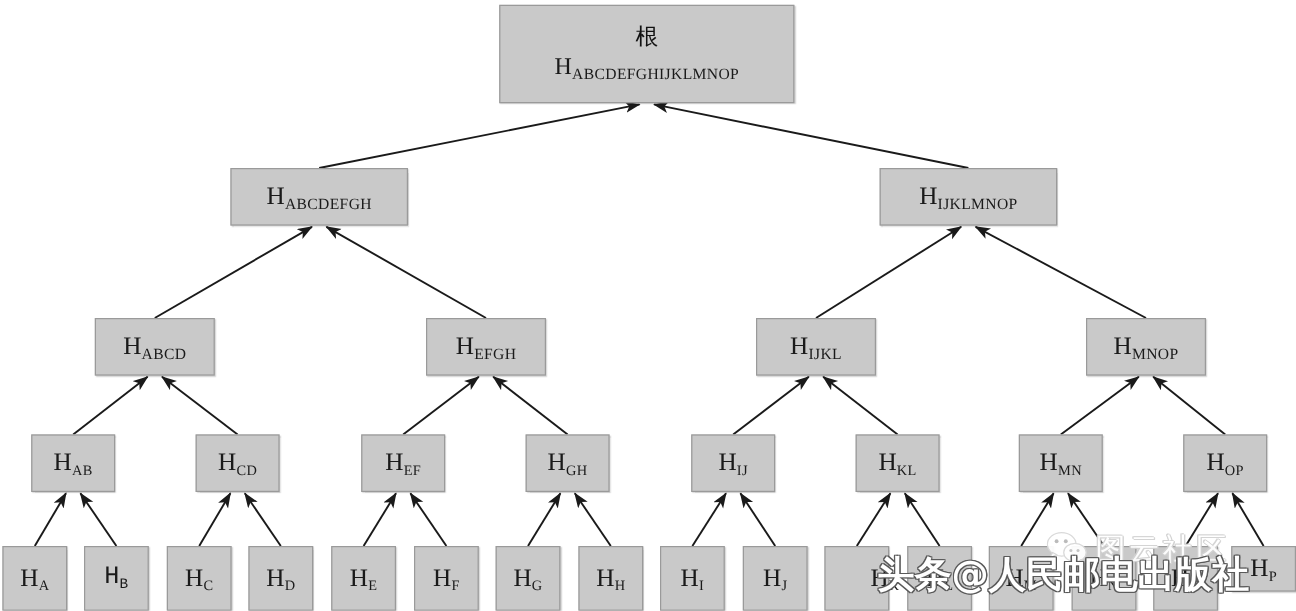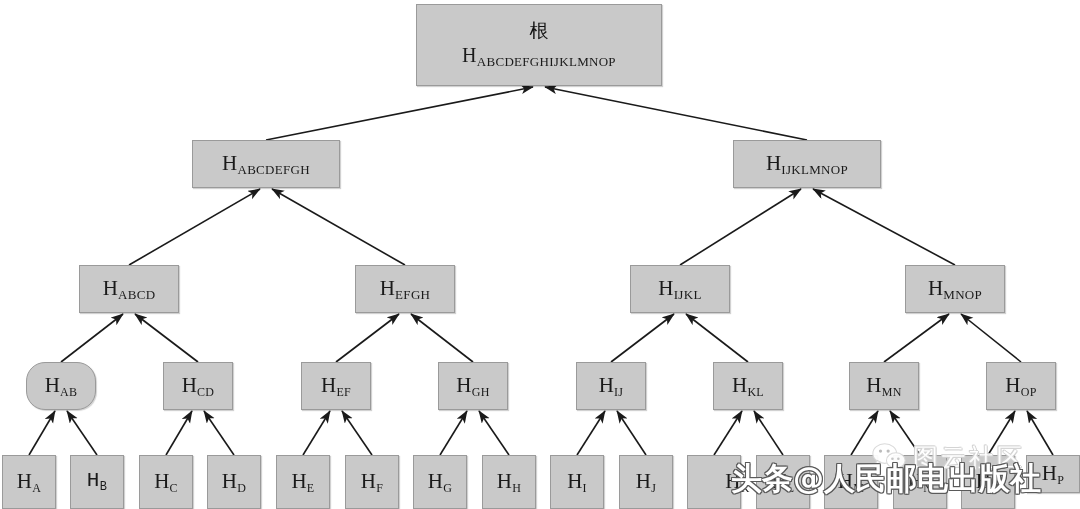--- a/index.html
+++ b/index.html
@@ -184,21 +184,21 @@
       </div>
       <div class="node lvl3" style="left: 355px; top: 265px; width: 100px; height: 48px;">
         <span class="hlabel"><span class="base">H</span><span class="sub">EFGH</span></span>
       </div>
       <div class="node lvl3" style="left: 630px; top: 265px; width: 100px; height: 48px;">
         <span class="hlabel"><span class="base">H</span><span class="sub">IJKL</span></span>
       </div>
       <div class="node lvl3" style="left: 905px; top: 265px; width: 100px; height: 48px;">
         <span class="hlabel"><span class="base">H</span><span class="sub">MNOP</span></span>
       </div>
-      <div class="node lvl4" style="left: 26px; top: 362px; width: 70px; height: 48px; border-radius: 19px;">
+      <div class="node lvl4" style="left: 26px; top: 362px; width: 70px; height: 48px;">
         <span class="hlabel"><span class="base">H</span><span class="sub">AB</span></span>
       </div>
       <div class="node lvl4" style="left: 163px; top: 362px; width: 70px; height: 48px;">
         <span class="hlabel"><span class="base">H</span><span class="sub">CD</span></span>
       </div>
       <div class="node lvl4" style="left: 301px; top: 362px; width: 70px; height: 48px;">
         <span class="hlabel"><span class="base">H</span><span class="sub">EF</span></span>
       </div>
       <div class="node lvl4" style="left: 438px; top: 362px; width: 70px; height: 48px;">
         <span class="hlabel"><span class="base">H</span><span class="sub">GH</span></span>

